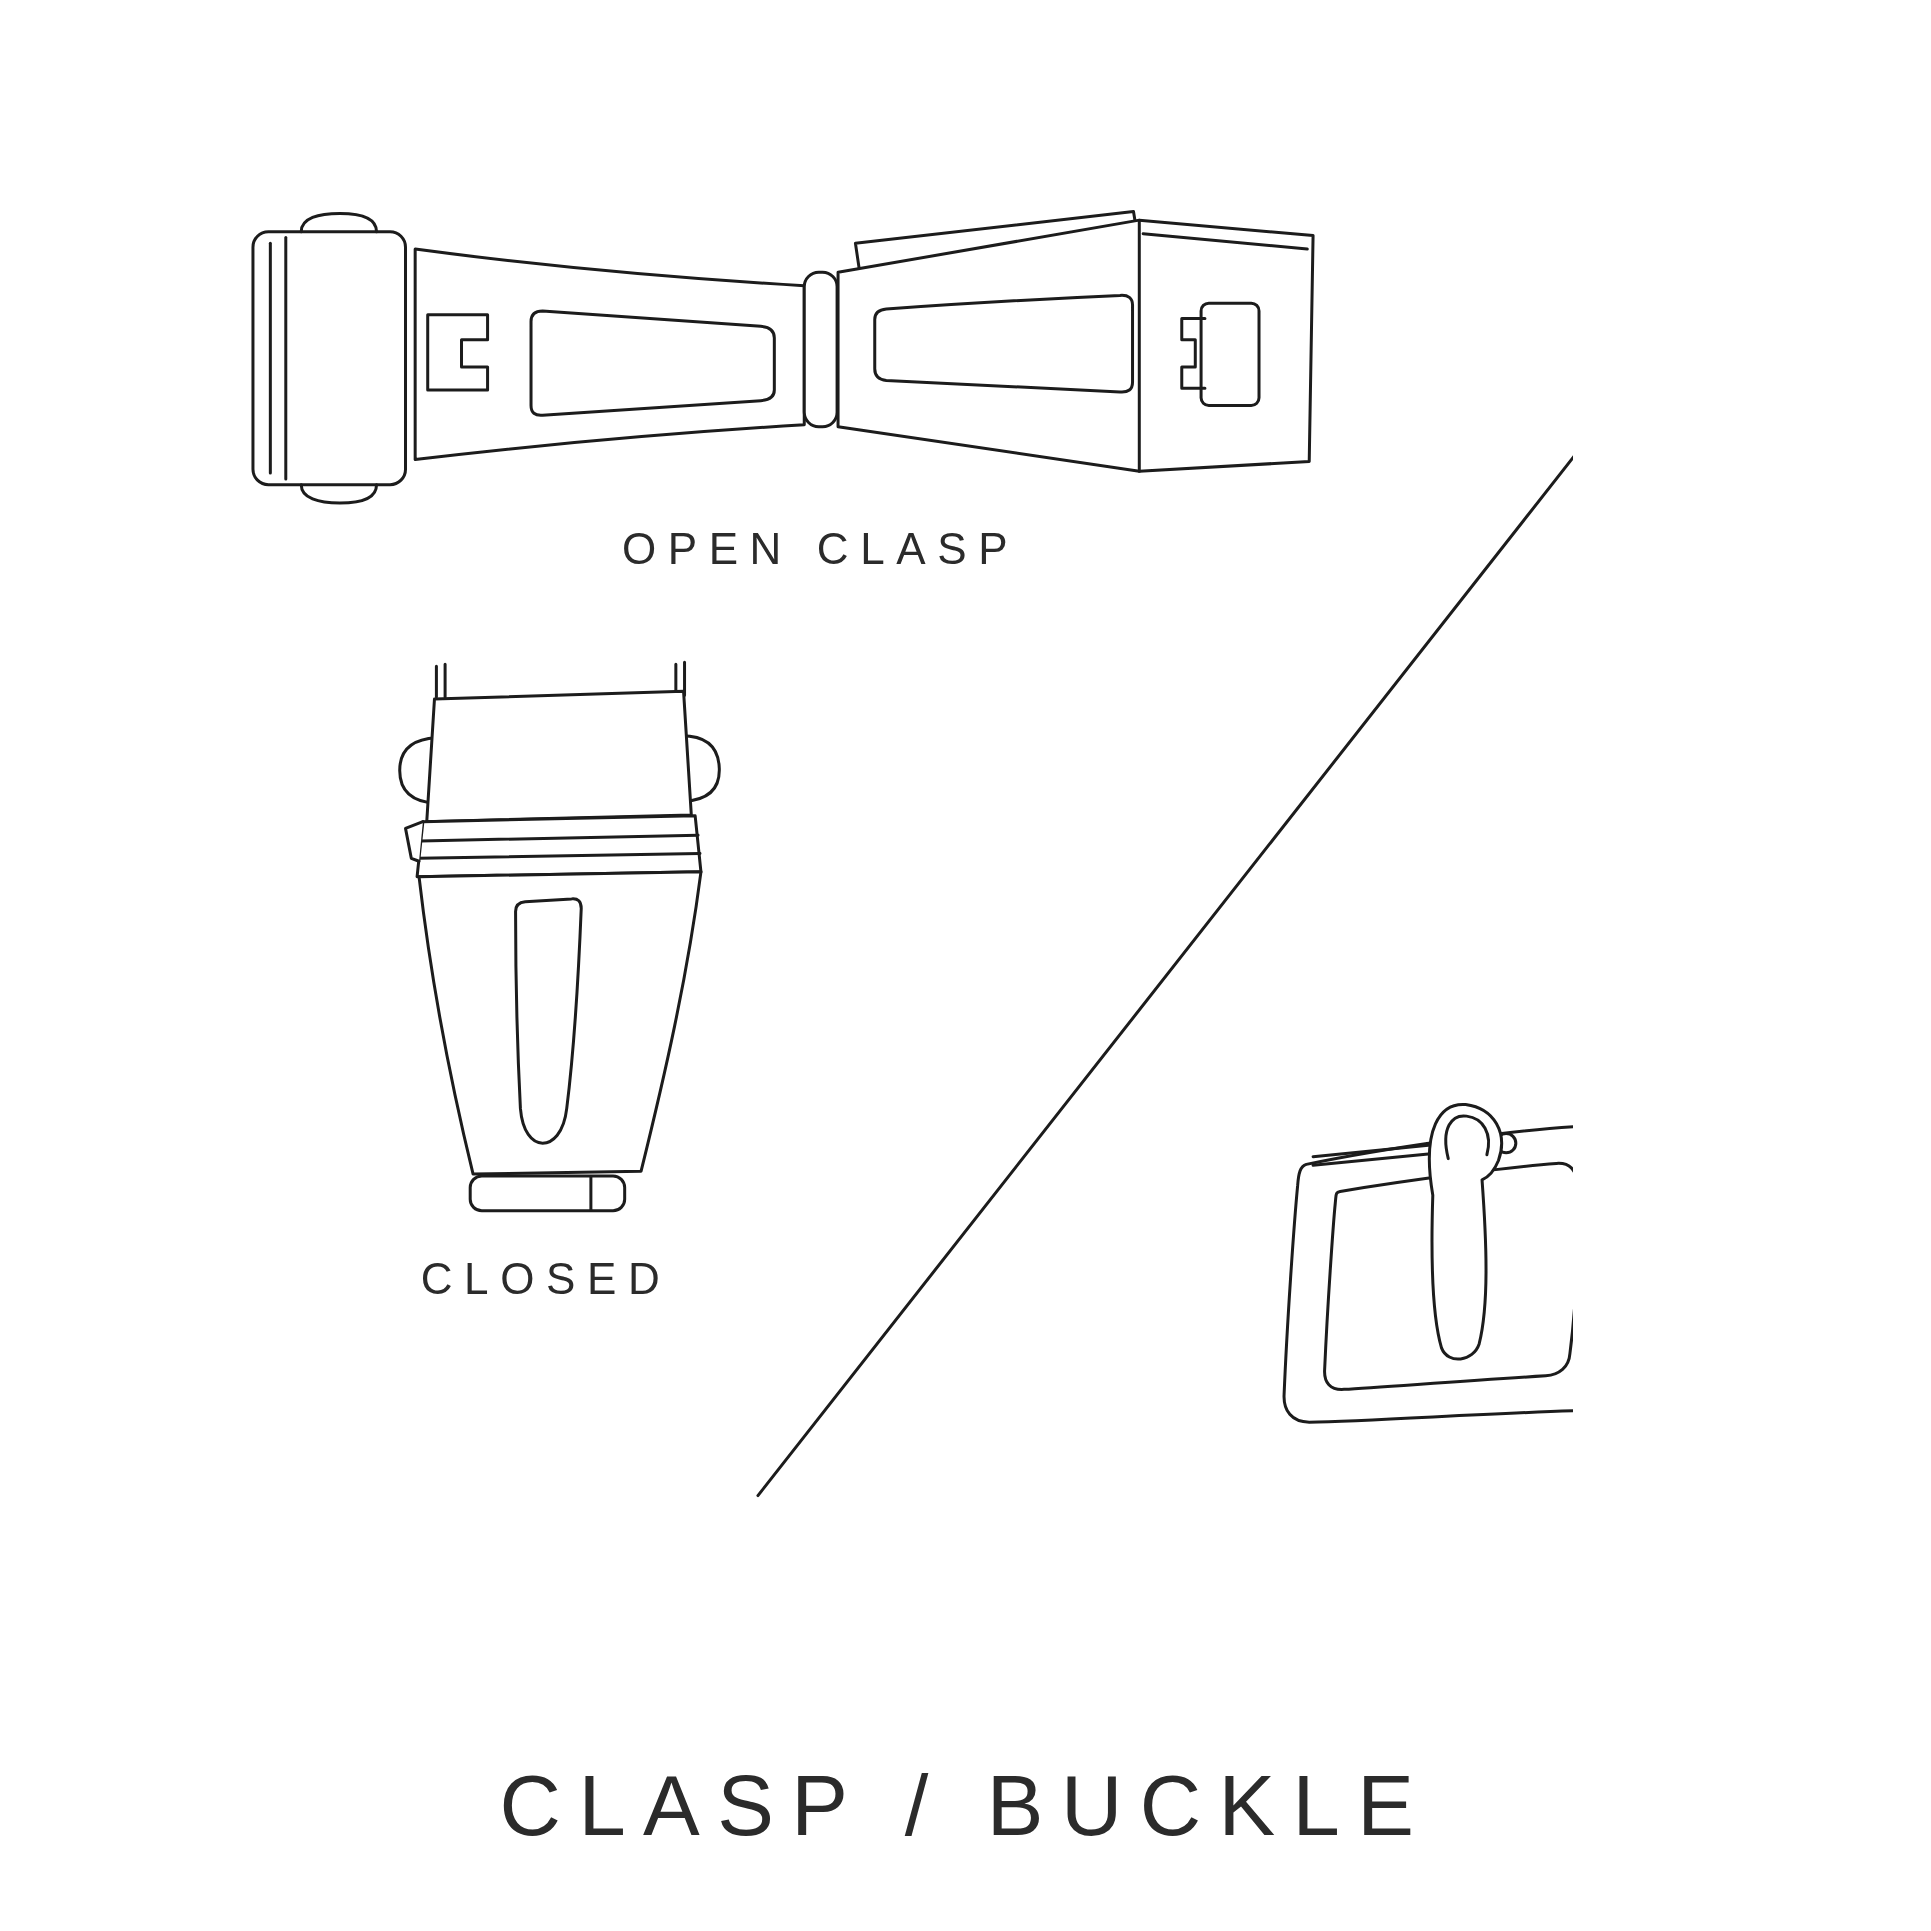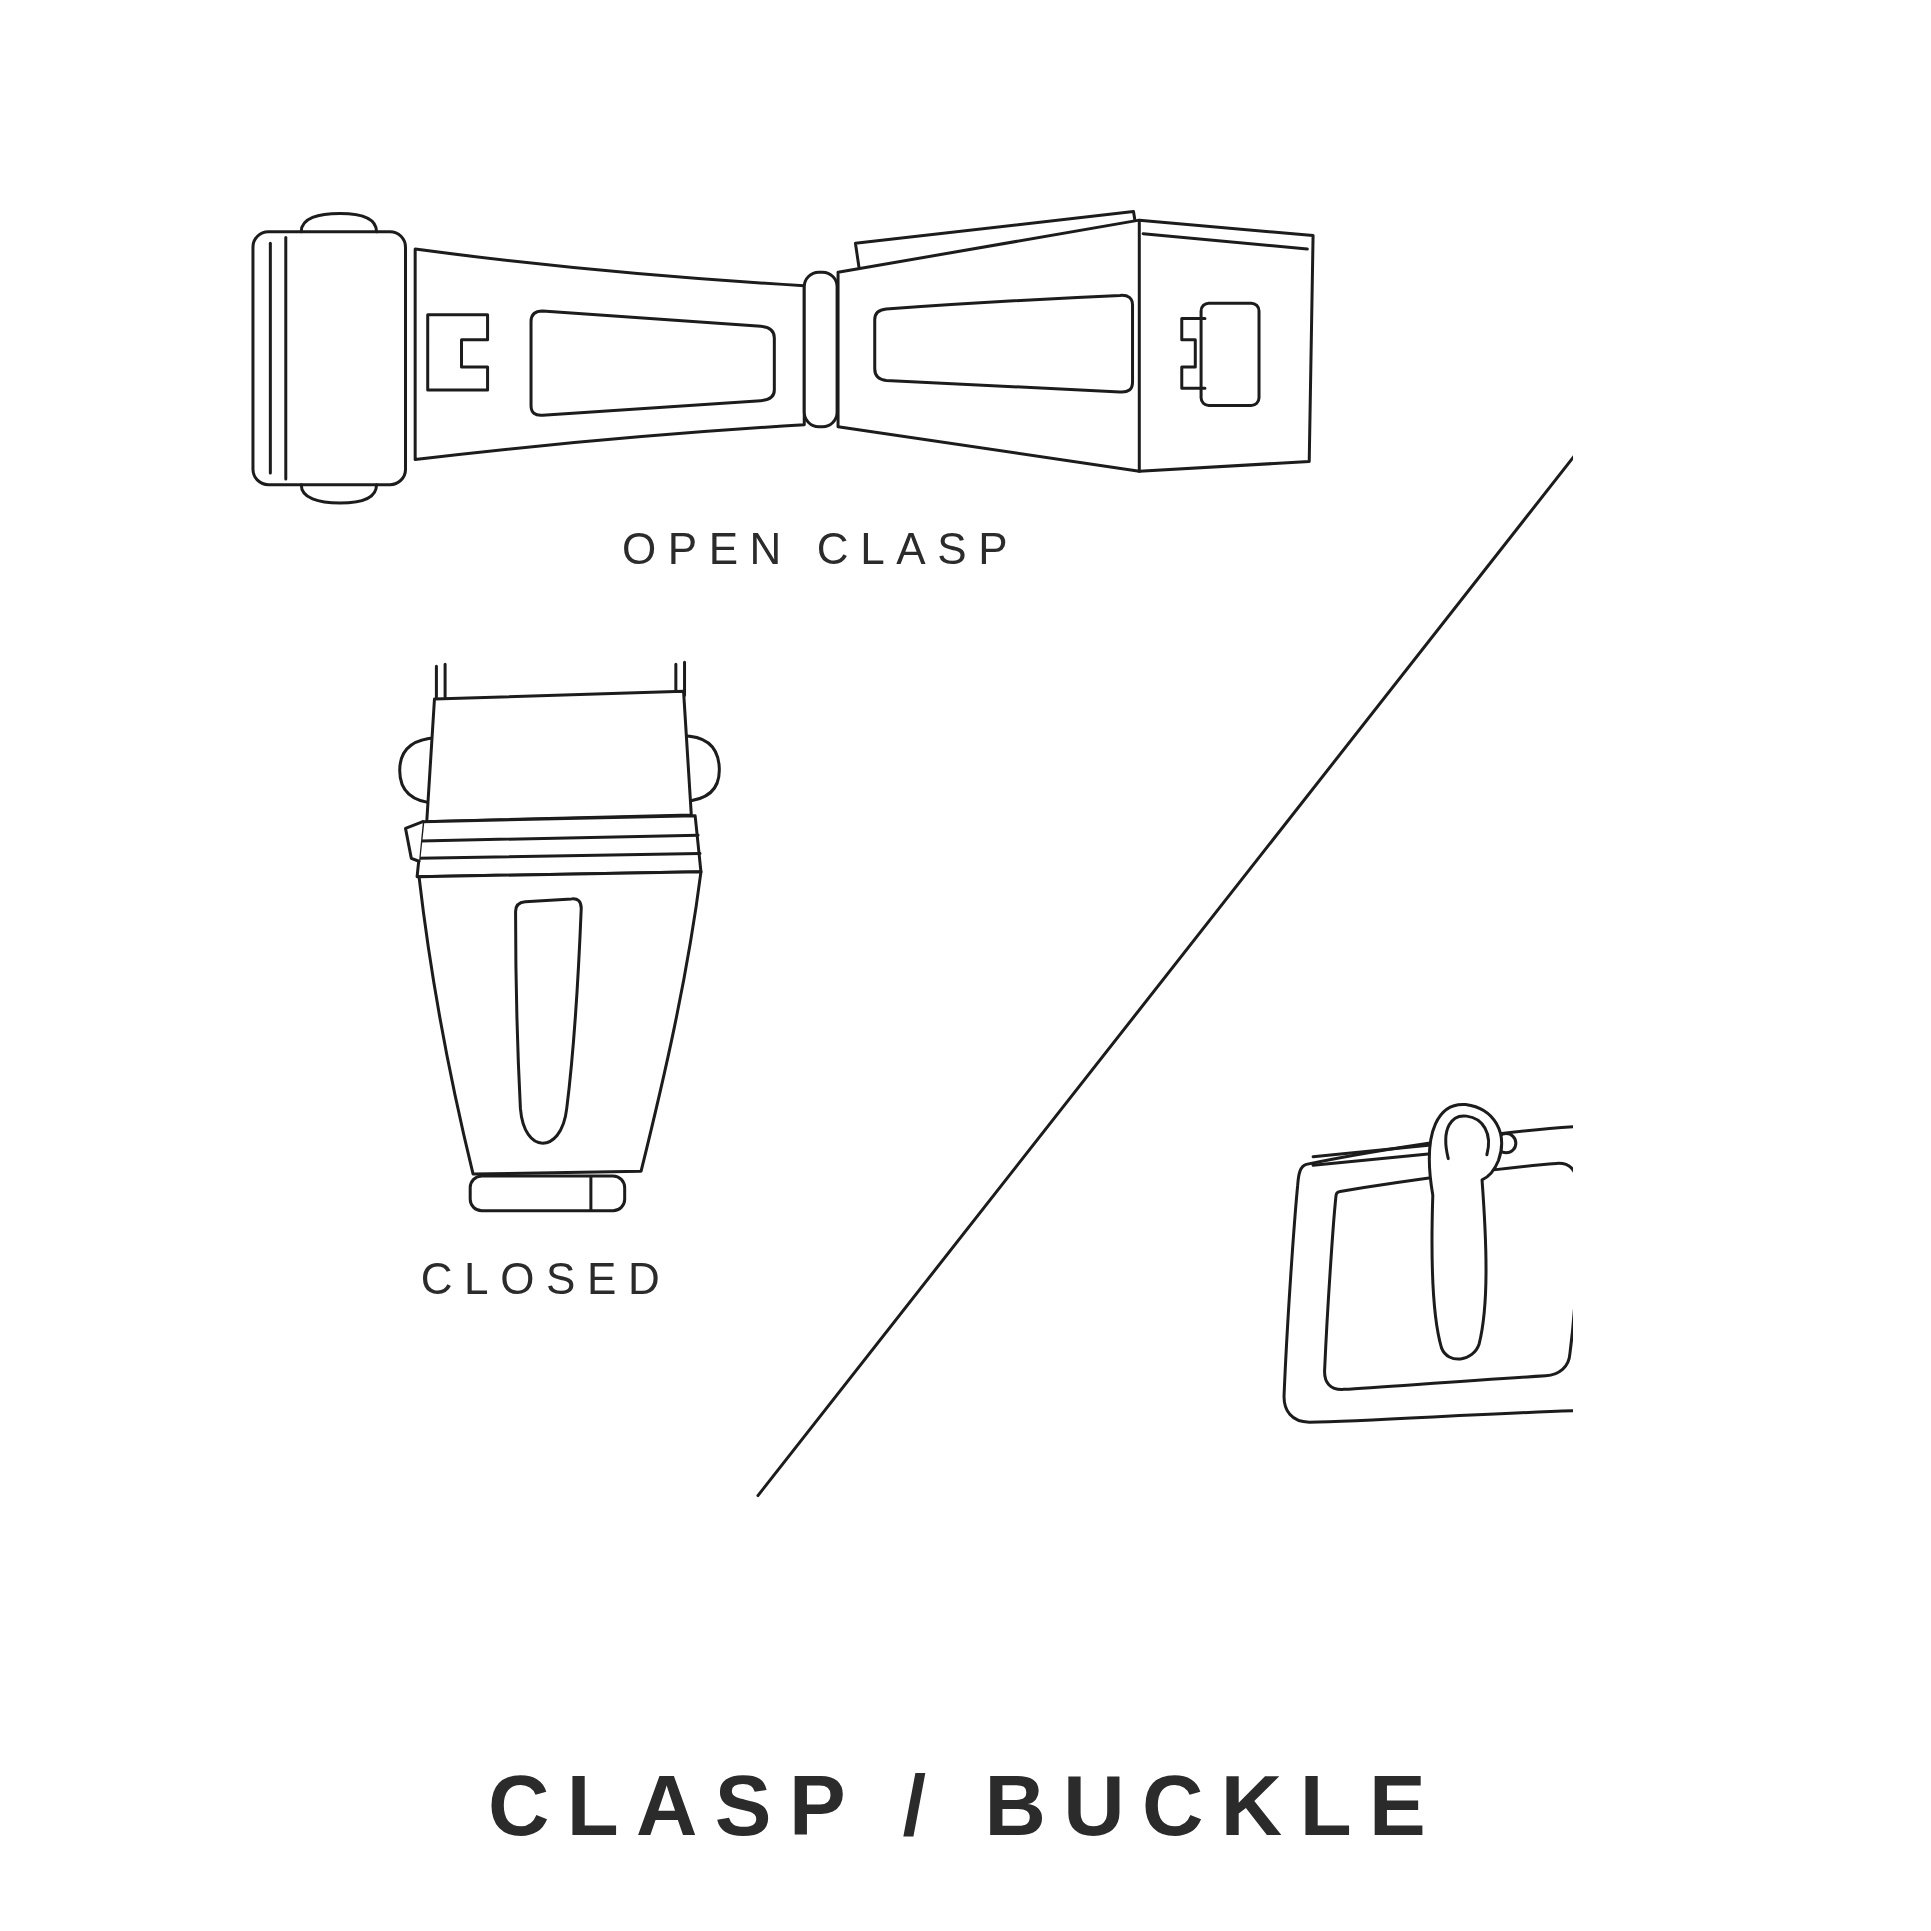--- a/index.html
+++ b/index.html
@@ -41,21 +41,21 @@
     width: 454px;
   }
   .title {
     position: absolute;
     left: 0;
     top: 1757px;
     width: 1931px;
     margin: 0;
     color: #2b2b2b;
     font-size: 85px;
-    font-weight: 700;
+    font-weight: 400;
     letter-spacing: 17.4px;
     text-align: center;
     white-space: nowrap;
   }
   svg path, svg rect, svg line, svg circle {
     vector-effect: non-scaling-stroke;
   }
 </style>
 </head>
 <body>

